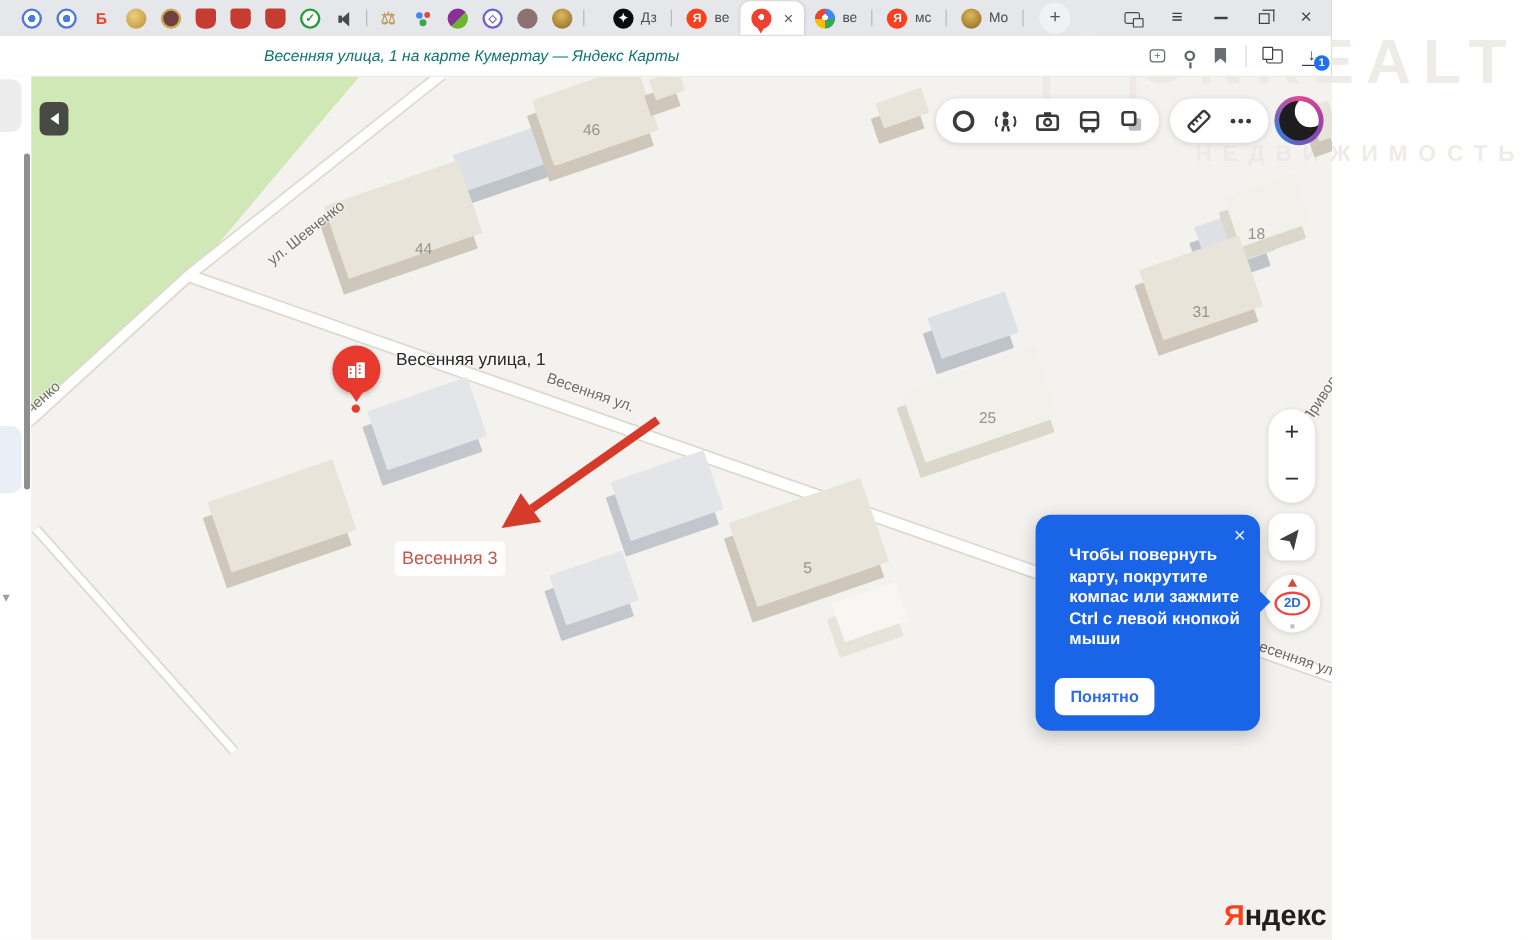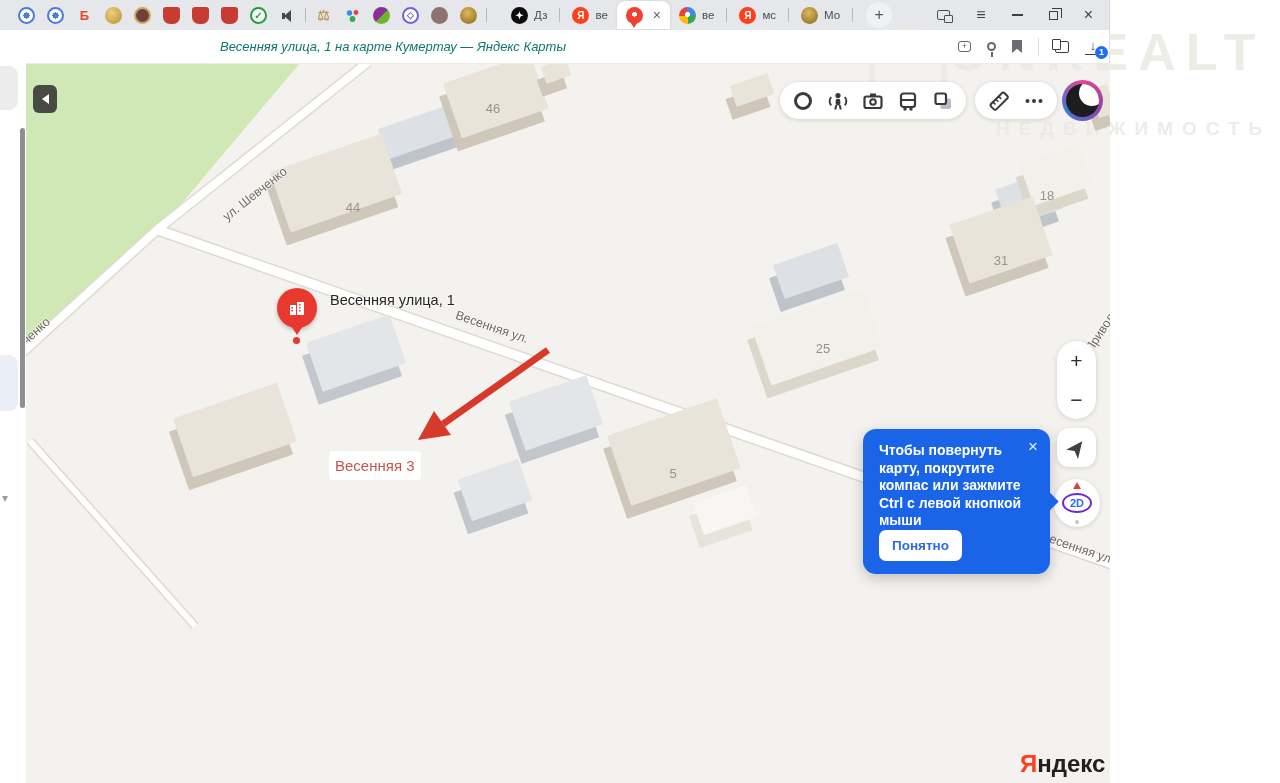--- a/index.html
+++ b/index.html
@@ -117,31 +117,31 @@
   .avatar-in::after{content:"";position:absolute;left:13px;top:-4px;width:26px;height:26px;border-radius:50%;background:#fff;}
 
   .zoomctl{position:absolute;left:1057px;top:277px;width:39px;height:78px;background:#fff;border-radius:20px;
            box-shadow:0 1px 5px rgba(0,0,0,.14);z-index:45;display:flex;flex-direction:column;}
   .zbtn{flex:1;display:flex;align-items:center;justify-content:center;font-size:21px;color:#2f2f2f;}
   .locate{position:absolute;left:1057px;top:364px;width:39px;height:39px;background:#fff;border-radius:12px;
           box-shadow:0 1px 5px rgba(0,0,0,.14);z-index:45;display:flex;align-items:center;justify-content:center;}
   .compass{position:absolute;left:1054px;top:415px;width:46px;height:48px;background:#fff;border-radius:50%;
            box-shadow:0 1px 5px rgba(0,0,0,.14);z-index:45;display:flex;align-items:center;justify-content:center;}
   .cnorth{position:absolute;top:3px;left:19px;border-left:4px solid transparent;border-right:4px solid transparent;border-bottom:7px solid #d24a3e;}
-  .c2d{width:30px;height:20px;border:2px solid #6d28d9;border-radius:50%;color:#2a6be8;font-size:11px;font-weight:bold;
+  .c2d{width:30px;height:20px;border:2px solid #ef4444;border-radius:50%;color:#2a6be8;font-size:11px;font-weight:bold;
        display:flex;align-items:center;justify-content:center;}
   .cdot{position:absolute;bottom:3px;left:21px;width:4px;height:4px;border-radius:50%;background:#c4c4c4;}
 
   
   .tooltip{position:absolute;left:863px;top:365px;width:187px;background:#1a64e8;border-radius:13px;
            padding:13px 16px 13px 16px;z-index:60;box-shadow:0 4px 14px rgba(0,0,0,.22);}
   .tooltip::after{content:"";position:absolute;right:-6px;top:66px;width:13px;height:13px;background:#1a64e8;transform:rotate(45deg);}
-  .tooltip p{margin:0;color:#fff;font-size:14px;line-height:17.5px;font-weight:bold;width:150px;}
+  .tooltip p{margin:12px;color:#fff;font-size:14px;line-height:17.5px;font-weight:bold;width:150px;}
   .tt-close{position:absolute;right:12px;top:9px;color:rgba(255,255,255,.9);font-size:17px;line-height:1;}
-  .tt-btn{display:inline-block;background:#fff;color:#2e6be5;font-size:13.5px;font-weight:bold;
+  .tt-btn{display:inline-block;margin-top:11px;background:#fff;color:#2e6be5;font-size:13.5px;font-weight:bold;
           padding:8px 13px;border-radius:7px;}
 
   .ylogo{position:absolute;left:1020px;top:686px;font-size:24px;font-weight:bold;z-index:25;}
   .ylogo .ya{color:#fc3f1d;} .ylogo .rest{color:#21201f;}
 </style>
 </head>
 <body>
 
 <div class="window">
 

